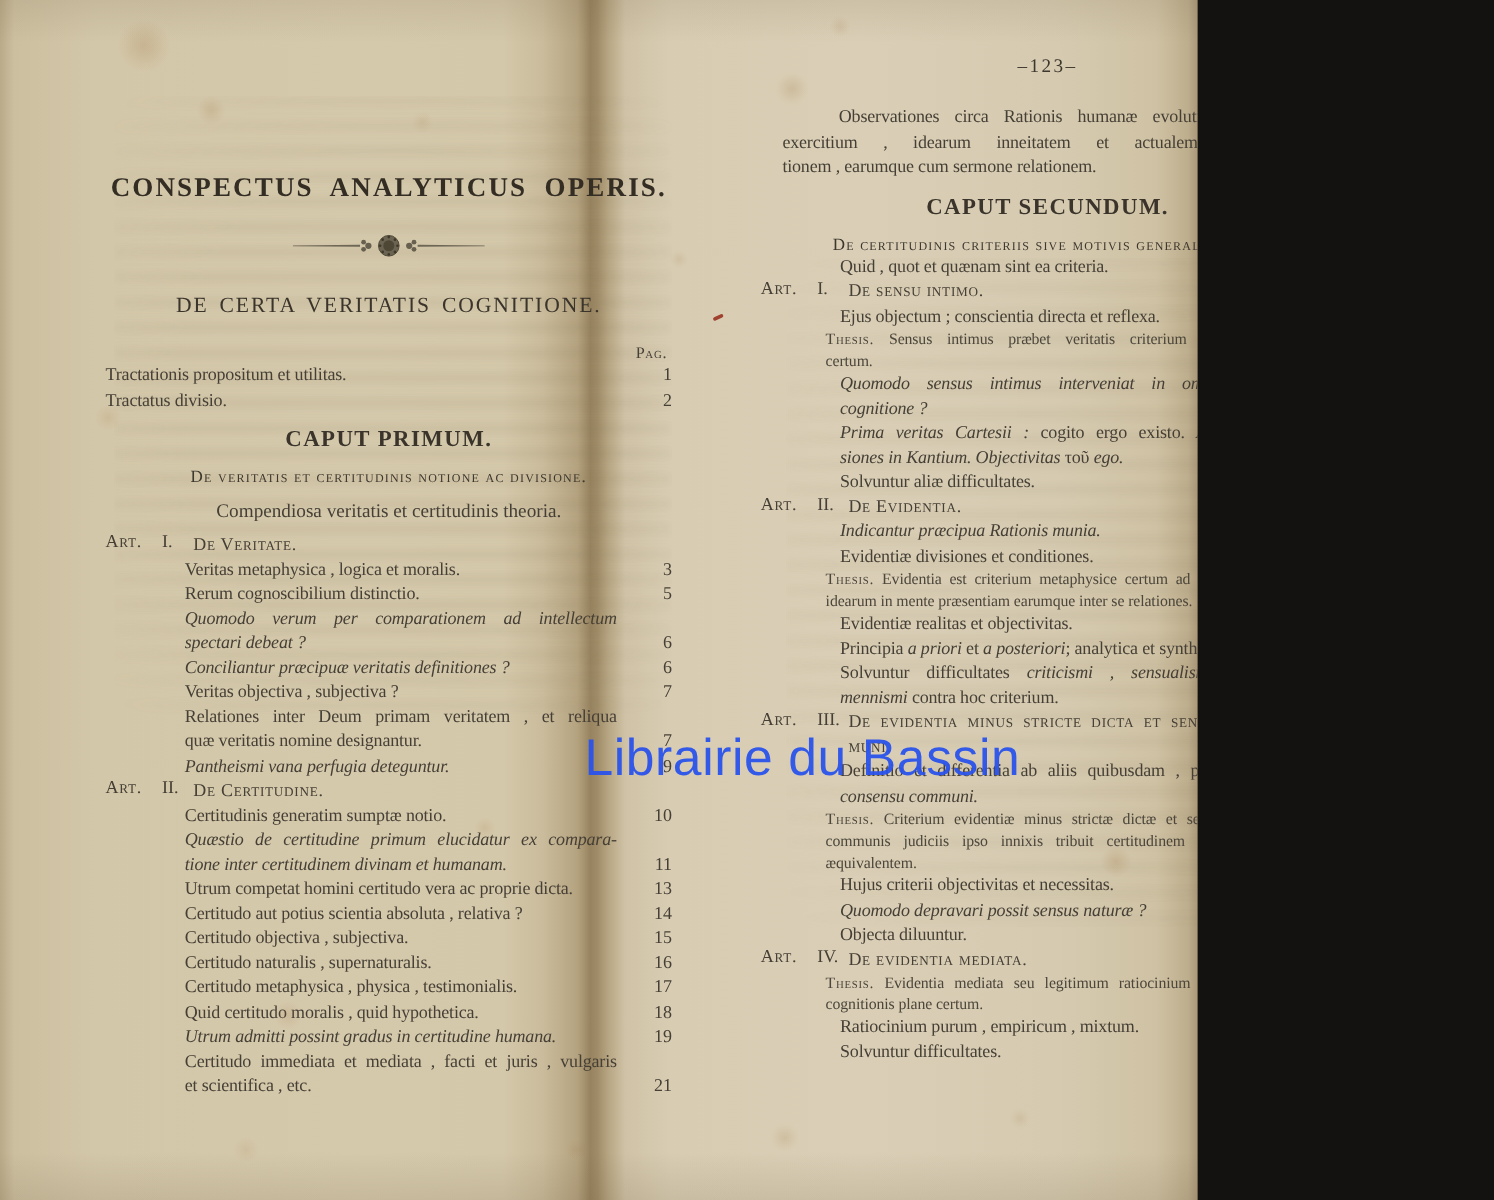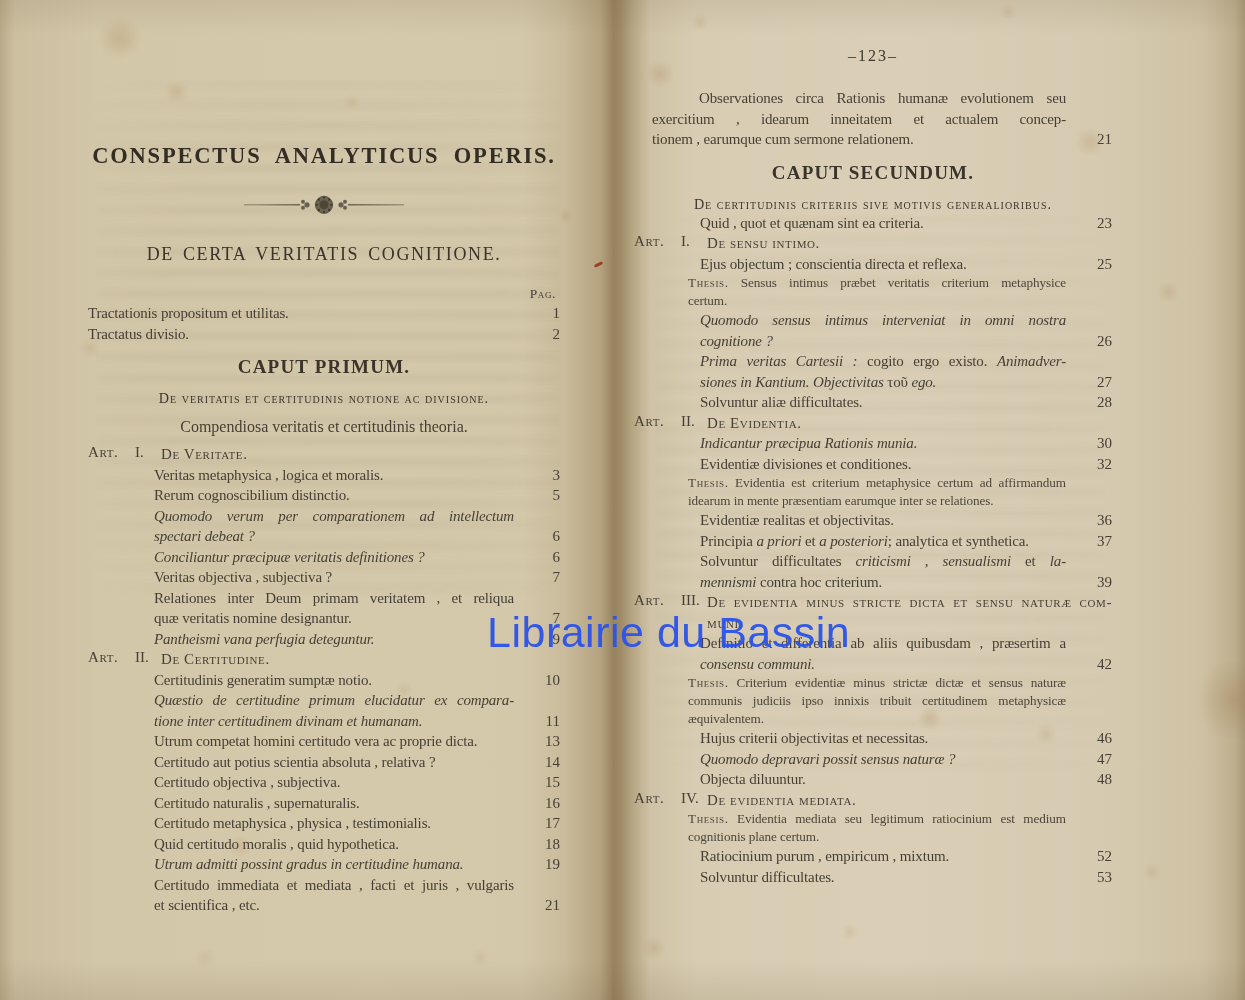--- a/index.html
+++ b/index.html
@@ -1,17 +1,17 @@
 <!DOCTYPE html>
 <html><head>
 <meta charset="utf-8">
 <style>
   html,body{margin:0;padding:0;background:#141210;}
   #photo{
-    position:relative; width:1245px; height:1000px; overflow:hidden;
+    position:relative; width:998px; height:1000px; overflow:hidden;
     font-family:"Liberation Serif","DejaVu Serif",serif;
     color:#453f35;
     background:
       linear-gradient(180deg, rgba(88,68,40,.10) 0, rgba(88,68,40,0) 3.5%, rgba(88,68,40,0) 96%, rgba(88,68,40,.12) 100%),
       linear-gradient(90deg,
         #b9aa89 0%, #ccbfa0 1.2%, #d3c7a9 8%, #d5c9ac 30%, #d4c8aa 42%,
         #c9bb9b 45.4%, #b5a380 48.2%, #97835f 49.3%, #a08c68 49.9%,
         #b7a683 50.8%, #cfc2a6 52.2%, #d8cdb3 56%, #dacfb6 72%,
         #d6cbb1 88%, #cfc2a4 96.5%, #bdae8d 99.2%, #ab997a 100%);
   }

